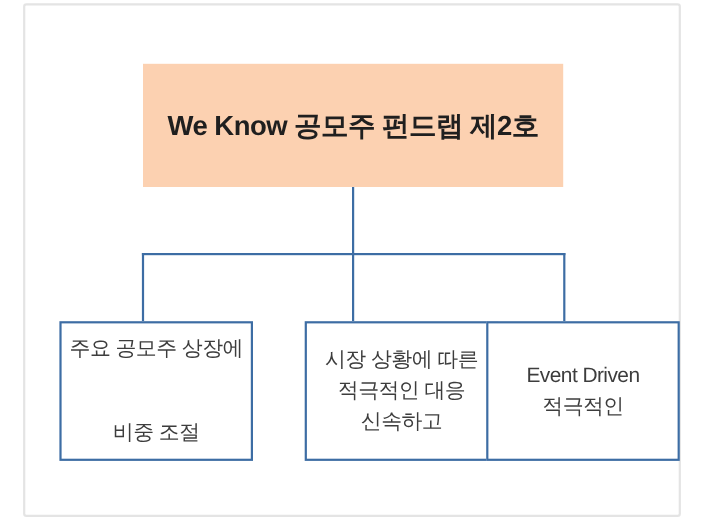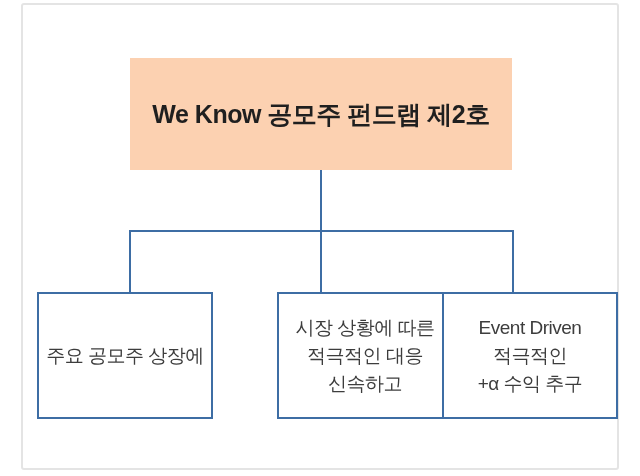--- a/index.html
+++ b/index.html
@@ -41,21 +41,21 @@
 
   .child-box {
     position: absolute; top: 292px;
     width: 176px; height: 127px;
     border: 2px solid var(--connector-blue, #3d6da4);
     background: #ffffff;
     display: flex; flex-direction: column;
     align-items: center; justify-content: center;
     text-align: center;
   }
-  .child-box-1 { left: 37px; gap: 48px; }
+  .child-box-1 { left: 54px; gap: 48px; }
   .child-box-2 { left: 233px; margin-left: 44px; }
   .child-box-3 { left: 442px; }
   .child-line {
     display: block;
     font-size: 19px; line-height: 28px;
     color: var(--child-text, #3d3d3d);
     letter-spacing: -0.5px;
     white-space: nowrap;
   }
 </style>
@@ -69,26 +69,26 @@
     <span class="root-label">We Know 공모주 펀드랩 제2호</span>
   </div>
 
   <div class="connector conn-center"></div>
   <div class="connector conn-h"></div>
   <div class="connector conn-left"></div>
   <div class="connector conn-right"></div>
 
   <div class="child-box child-box-1">
     <span class="child-line">주요 공모주 상장에</span>
+    <span class="child-line">비중 조절</span>
   </div>
 
   <div class="child-box child-box-2">
     <span class="child-line">시장 상황에 따른</span>
     <span class="child-line">적극적인 대응</span>
     <span class="child-line">신속하고</span>
   </div>
 
   <div class="child-box child-box-3">
     <span class="child-line">Event Driven</span>
     <span class="child-line">적극적인</span>
-    <span class="child-line">+α 수익 추구</span>
   </div>
 </div>
 
 </body></html>

